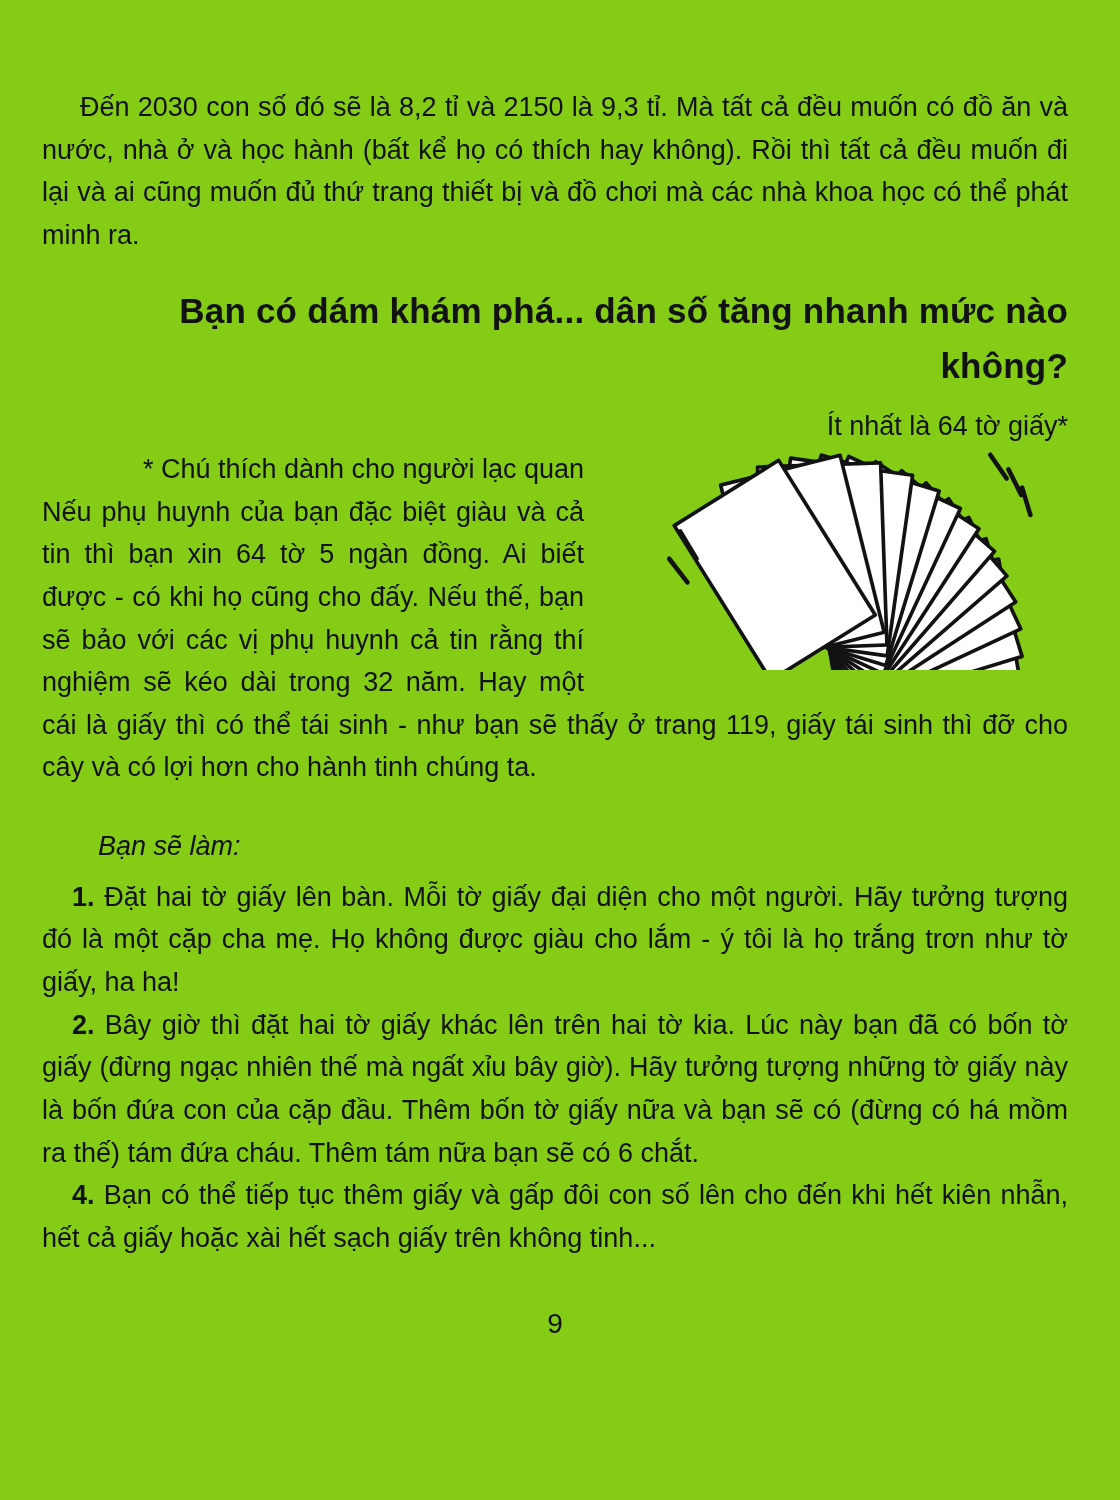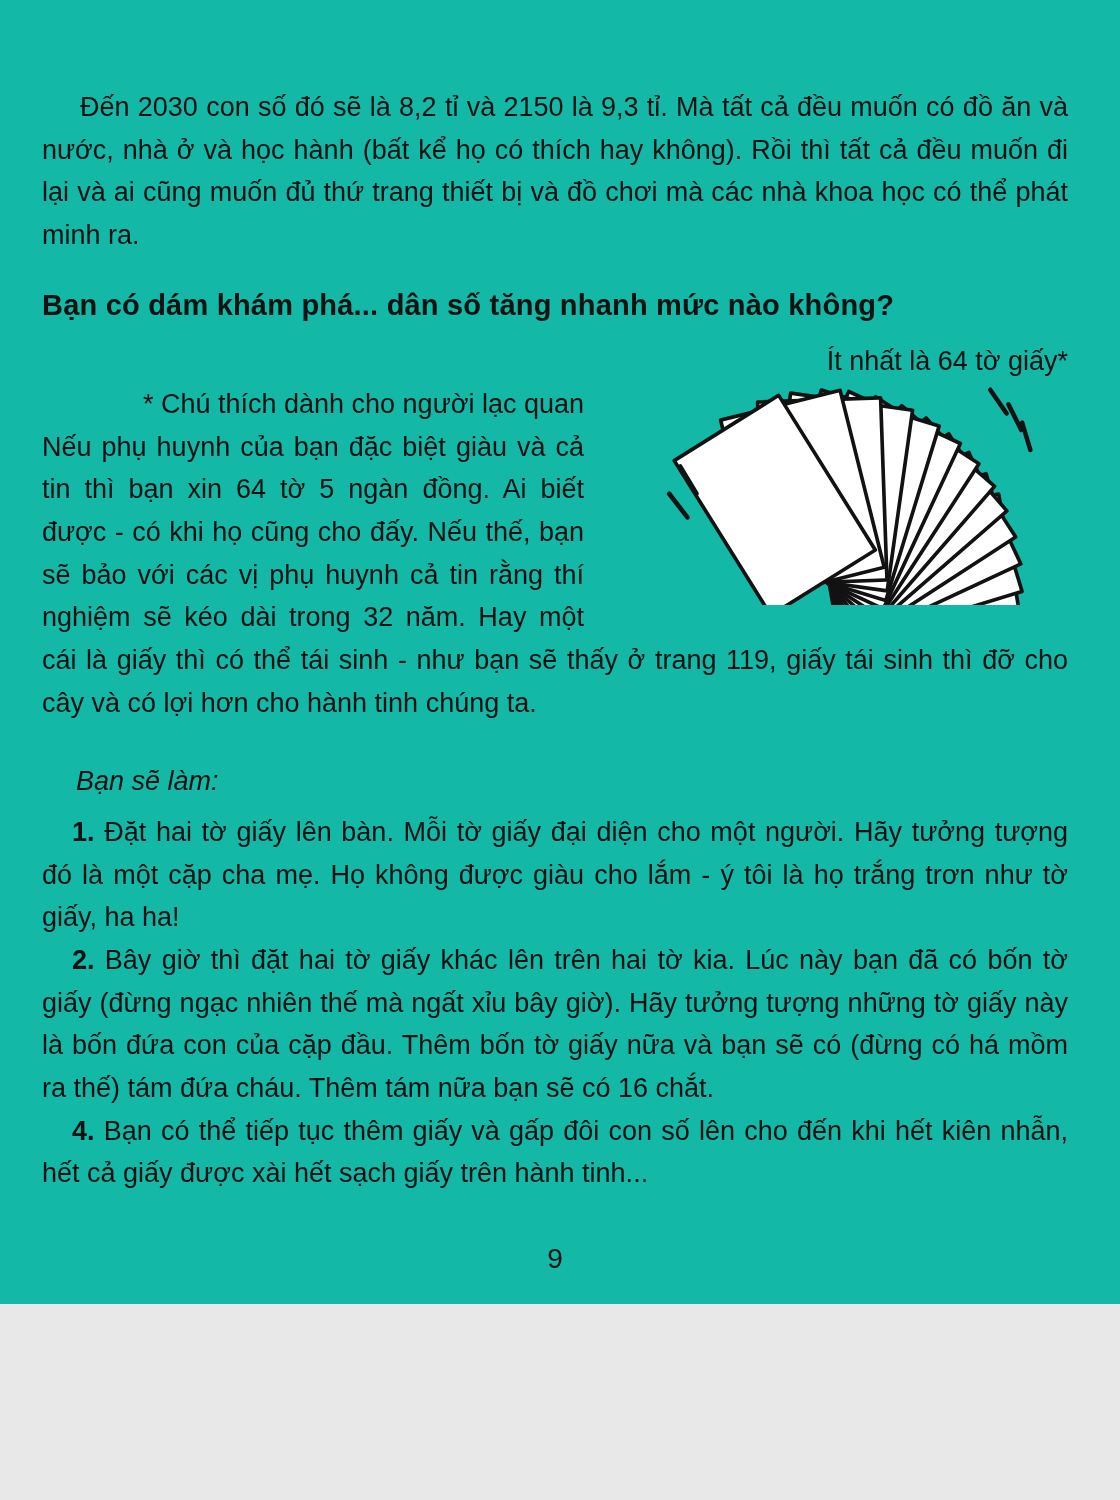--- a/index.html
+++ b/index.html
@@ -1,50 +1,50 @@
 <!DOCTYPE html>
 <html lang="vi"><head>
 <meta charset="utf-8">
 <style>
   html, body { margin:0; padding:0; background:#e8e8e8; }
   .page {
     position: relative;
     width: 1120px;
-    height: 1304px;
+    height: 1500px;
     margin: 0 auto;
-    background: #14b8a6;
+    background: #84cc16;
     box-sizing: border-box;
     padding: 86px 52px 0 42px;
     font-family: "Liberation Sans", sans-serif;
     font-size: 27px;
     line-height: 1.58;
     color: #121212;
     overflow: hidden;
   }
   p, div.para { margin: 0; text-align: justify; }
   .intro { text-indent: 38px; }
   .heading {
     font-weight: bold;
-    font-size: 29px;
+    font-size: 35px;
     margin: 26px 0 12px 0;
-    text-align: left;
+    text-align: right;
     letter-spacing: 0.2px;
   }
   .need-label { font-style: italic; margin-left: 38px; text-align: left; }
   .need-item  { margin-left: 38px; text-align: right; }
   .footnote { margin-top: 38px; }
   .footnote-title { display: block; text-indent: 38px; text-align: right; }
   .illustration {
     float: right;
     width: 462px;
     height: 228px;
     margin: -6px 0 10px 22px;
   }
   .illustration svg { width: 100%; height: 100%; display: block; }
-  .do-label { font-style: italic; margin: 36px 0 8px 34px; text-align: left; }
+  .do-label { font-style: italic; margin: 36px 0 8px 56px; text-align: left; }
   .step { text-indent: 30px; }
   .step-num { font-weight: bold; }
   .page-number {
     text-align: center;
     margin-top: 42px;
     font-size: 28px;
   }
 </style>
 </head>
 <body>
@@ -90,22 +90,22 @@
   </div>
 
   <p class="do-label">Bạn sẽ làm:</p>
 
   <p class="step">
     <span class="step-num">1.</span>
     <span>Đặt hai tờ giấy lên bàn. Mỗi tờ giấy đại diện cho một người. Hãy tưởng tượng đó là một cặp cha mẹ. Họ không được giàu cho lắm - ý tôi là họ trắng trơn như tờ giấy, ha ha!</span>
   </p>
   <p class="step">
     <span class="step-num">2.</span>
-    <span>Bây giờ thì đặt hai tờ giấy khác lên trên hai tờ kia. Lúc này bạn đã có bốn tờ giấy (đừng ngạc nhiên thế mà ngất xỉu bây giờ). Hãy tưởng tượng những tờ giấy này là bốn đứa con của cặp đầu. Thêm bốn tờ giấy nữa và bạn sẽ có (đừng có há mồm ra thế) tám đứa cháu. Thêm tám nữa bạn sẽ có 16 chắt.</span>
+    <span>Bây giờ thì đặt hai tờ giấy khác lên trên hai tờ kia. Lúc này bạn đã có bốn tờ giấy (đừng ngạc nhiên thế mà ngất xỉu bây giờ). Hãy tưởng tượng những tờ giấy này là bốn đứa con của cặp đầu. Thêm bốn tờ giấy nữa và bạn sẽ có (đừng có há mồm ra thế) tám đứa cháu. Thêm tám nữa bạn sẽ có 6 chắt.</span>
   </p>
   <p class="step">
     <span class="step-num">4.</span>
-    <span>Bạn có thể tiếp tục thêm giấy và gấp đôi con số lên cho đến khi hết kiên nhẫn, hết cả giấy được xài hết sạch giấy trên hành tinh...</span>
+    <span>Bạn có thể tiếp tục thêm giấy và gấp đôi con số lên cho đến khi hết kiên nhẫn, hết cả giấy hoặc xài hết sạch giấy trên không tinh...</span>
   </p>
 
   <div class="page-number">9</div>
 
 </div>
 
 </body></html>

